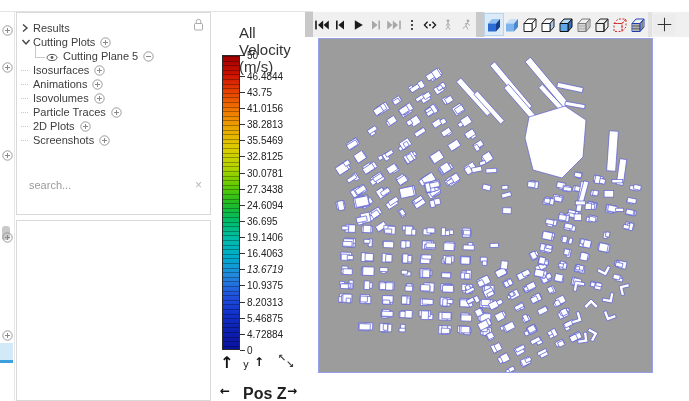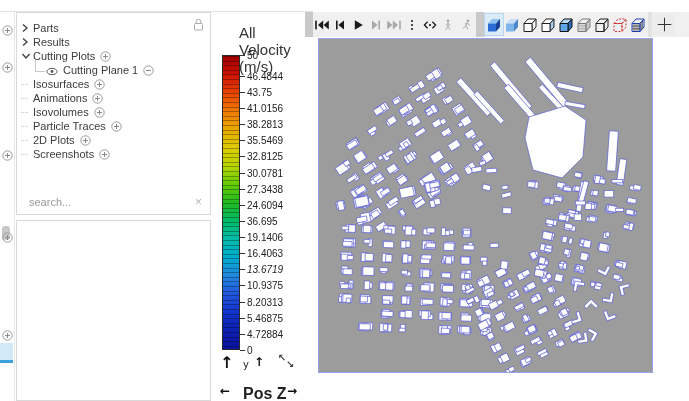--- a/index.html
+++ b/index.html
@@ -20,21 +20,21 @@
   .tree{position:absolute;left:0;top:8px;right:0;}
   .trow{display:flex;align-items:center;height:14px;padding-left:4px;white-space:nowrap;}
   .trow .chev{width:10px;height:10px;display:inline-flex;align-items:center;}
   .trow .guide{width:10px;height:10px;position:relative;}
   .trow .guide::after{content:"";position:absolute;left:0;top:5px;width:7px;border-top:1px dotted #c9c9c9;}
   .trow .elbow{width:10px;height:12px;margin-left:14px;border-left:1px solid #c9c9c9;border-bottom:1px solid #c9c9c9;
                box-sizing:border-box;transform:translateY(-4px);margin-right:1px;}
   .trow .lbl{margin:0 3px 0 2px;color:#3c3c3c;}
   .trow .act{width:11px;height:11px;margin-left:2px;}
   .trow .eye{width:12px;height:9px;margin-right:3px;}
-  .search-row{position:absolute;left:10px;right:6px;bottom:3px;height:18px;display:flex;align-items:center;}
+  .search-row{position:absolute;left:10px;right:6px;bottom:20px;height:18px;display:flex;align-items:center;}
   .search-row input{flex:1;border:none;outline:none;font:inherit;color:#555;background:transparent;}
   .search-row input::placeholder{color:#9a9a9a;}
   .search-clear{color:#b5b5b5;font-size:12px;padding:0 2px;cursor:default;}
   .panel2{left:16px;top:220px;width:195px;height:181px;background:#fff;border:1px solid #d9d9d9;box-sizing:border-box;}
   
   .legend-panel{left:215px;top:12px;width:93px;height:389px;background:#fff;}
   .legend-title{position:absolute;left:7px;top:12px;font-size:15px;color:#333;margin-left:17px;}
   .colorbar{position:absolute;left:7px;top:43px;width:18px;height:295px;border:1px solid #2a2a2a;box-sizing:border-box;}
   .colorbar .bands{position:absolute;inset:0;
      background:repeating-linear-gradient(to bottom, rgba(0,0,0,0.30) 0 1px, transparent 1px 4.6px);}
@@ -98,49 +98,41 @@
         <rect x="1.5" y="5.5" width="8" height="6.5" rx="1" fill="none" stroke="#aaa"></rect>
         <path d="M3.2 5.5 V3.6 a2.3 2.3 0 0 1 4.6 0 V5.5" fill="none" stroke="#aaa"></path>
       </svg></span>
   <div class="tree" id="tree">
       <div class="trow">
         <span class="chev">
           <svg viewBox="0 0 8 10" width="8" height="10">
             <path d="M2 1.5 L6 5 L2 8.5" stroke="#444" stroke-width="1.4" fill="none"></path>
           </svg>
         </span>
-        <span class="lbl">Parts</span>
-      </div>
-      <div class="trow">
-        <span class="chev">
-          <svg viewBox="0 0 8 10" width="8" height="10">
-            <path d="M2 1.5 L6 5 L2 8.5" stroke="#444" stroke-width="1.4" fill="none"></path>
-          </svg>
-        </span>
         <span class="lbl">Results</span>
       </div>
       <div class="trow">
         <span class="chev">
           <svg viewBox="0 0 10 8" width="10" height="8">
             <path d="M1.5 2 L5 6 L8.5 2" stroke="#444" stroke-width="1.4" fill="none"></path>
           </svg>
         </span>
         <span class="lbl">Cutting Plots</span>
         <span class="act"><svg viewBox="0 0 11 11" width="11" height="11">
             <circle cx="5.5" cy="5.5" r="4.7" fill="none" stroke="#9a9a9a"></circle>
             <path d="M5.5 3 V8 M3 5.5 H8" stroke="#8a8a8a"></path>
           </svg></span>
       </div>
       <div class="trow">
         <span class="elbow"></span>
         <span class="eye"><svg viewBox="0 0 12 9" width="12" height="9">
             <ellipse cx="6" cy="4.5" rx="5" ry="3.1" fill="none" stroke="#555"></ellipse>
             <circle cx="6" cy="4.5" r="1.4" fill="#555"></circle>
           </svg></span>
-        <span class="lbl">Cutting Plane 1</span>
+        <span class="lbl">Cutting Plane 5</span>
         <span class="act"><svg viewBox="0 0 11 11" width="11" height="11">
             <circle cx="5.5" cy="5.5" r="4.7" fill="none" stroke="#9a9a9a"></circle>
             <path d="M3 5.5 H8" stroke="#8a8a8a"></path>
           </svg></span>
       </div>
       <div class="trow">
         <span class="guide"></span>
         <span class="lbl">Isosurfaces</span>
         <span class="act"><svg viewBox="0 0 11 11" width="11" height="11">
             <circle cx="5.5" cy="5.5" r="4.7" fill="none" stroke="#9a9a9a"></circle>

